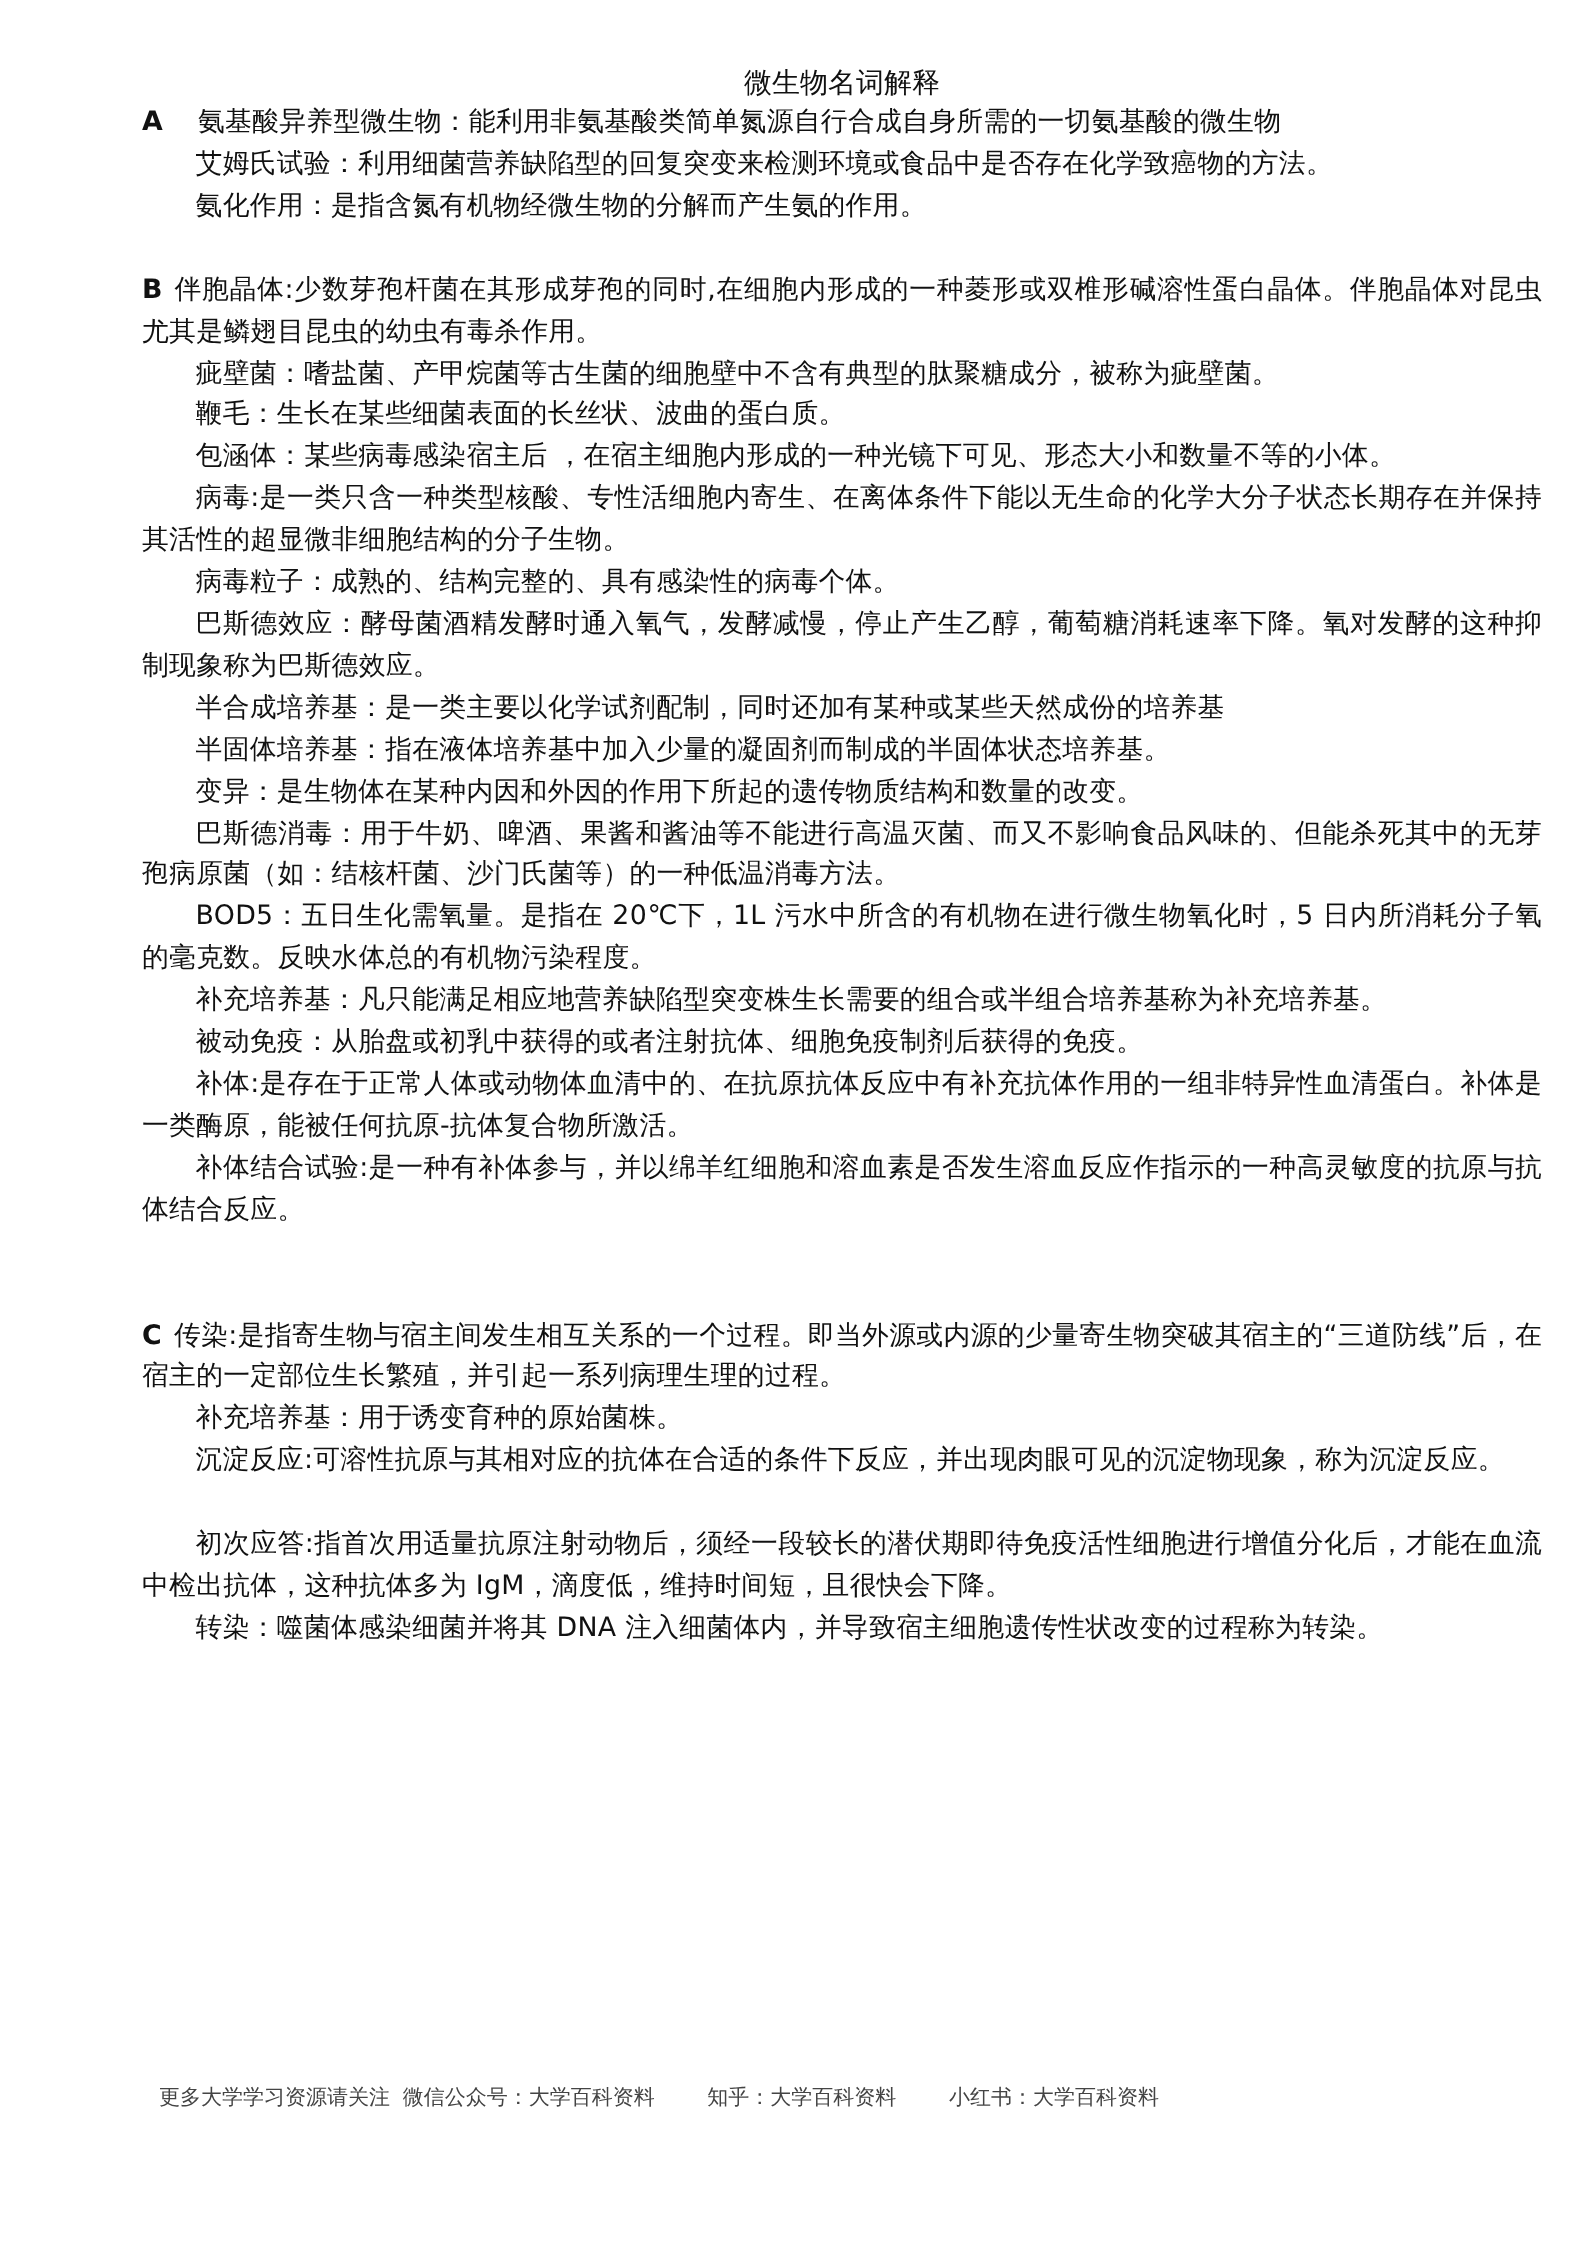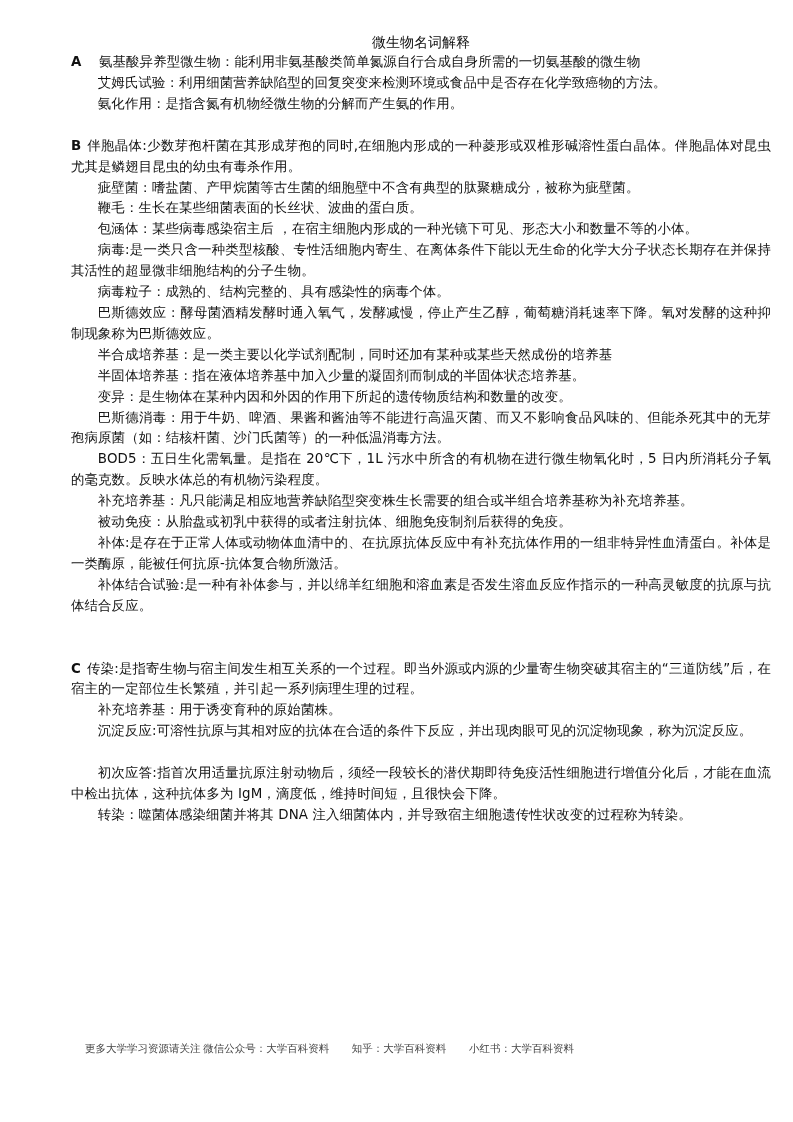--- a/index.html
+++ b/index.html
@@ -11,21 +11,21 @@
   .entry.indent { text-indent: 2em; }
   .entry.flush { text-indent: 0; }
   .entry.A-first { text-indent: 0; }
   .term { font-weight: normal; }
   .sec-letter { font-weight: bold; display: inline-block; }
   .sec-letter.A { width: 28px; }
   .sec-letter.B, .sec-letter.C { width: 16px; }
   .gap-large { height: 21px; }
   .gap-xl { height: 42px; }
   .footer { position: absolute; left: 0; width: 659px; top: 1042px; text-align: center;
-            font-family: Liberation Serif, serif; font-size: 10.5px; color: #444; }
+            font-family: Liberation Mono, monospace; font-size: 10.5px; color: #444; }
   .footer span { margin: 0 10px; }
 </style>
 </head>
 <body>
 
 <div class="page">
   <h1 class="title">微生物名词解释</h1>
 
   <section>
     <p class="entry A-first"><span class="sec-letter A">A</span><span class="term">氨基酸异养型微生物：</span><span>能利用非氨基酸类简单氮源自行合成自身所需的一切氨基酸的微生物</span></p>

